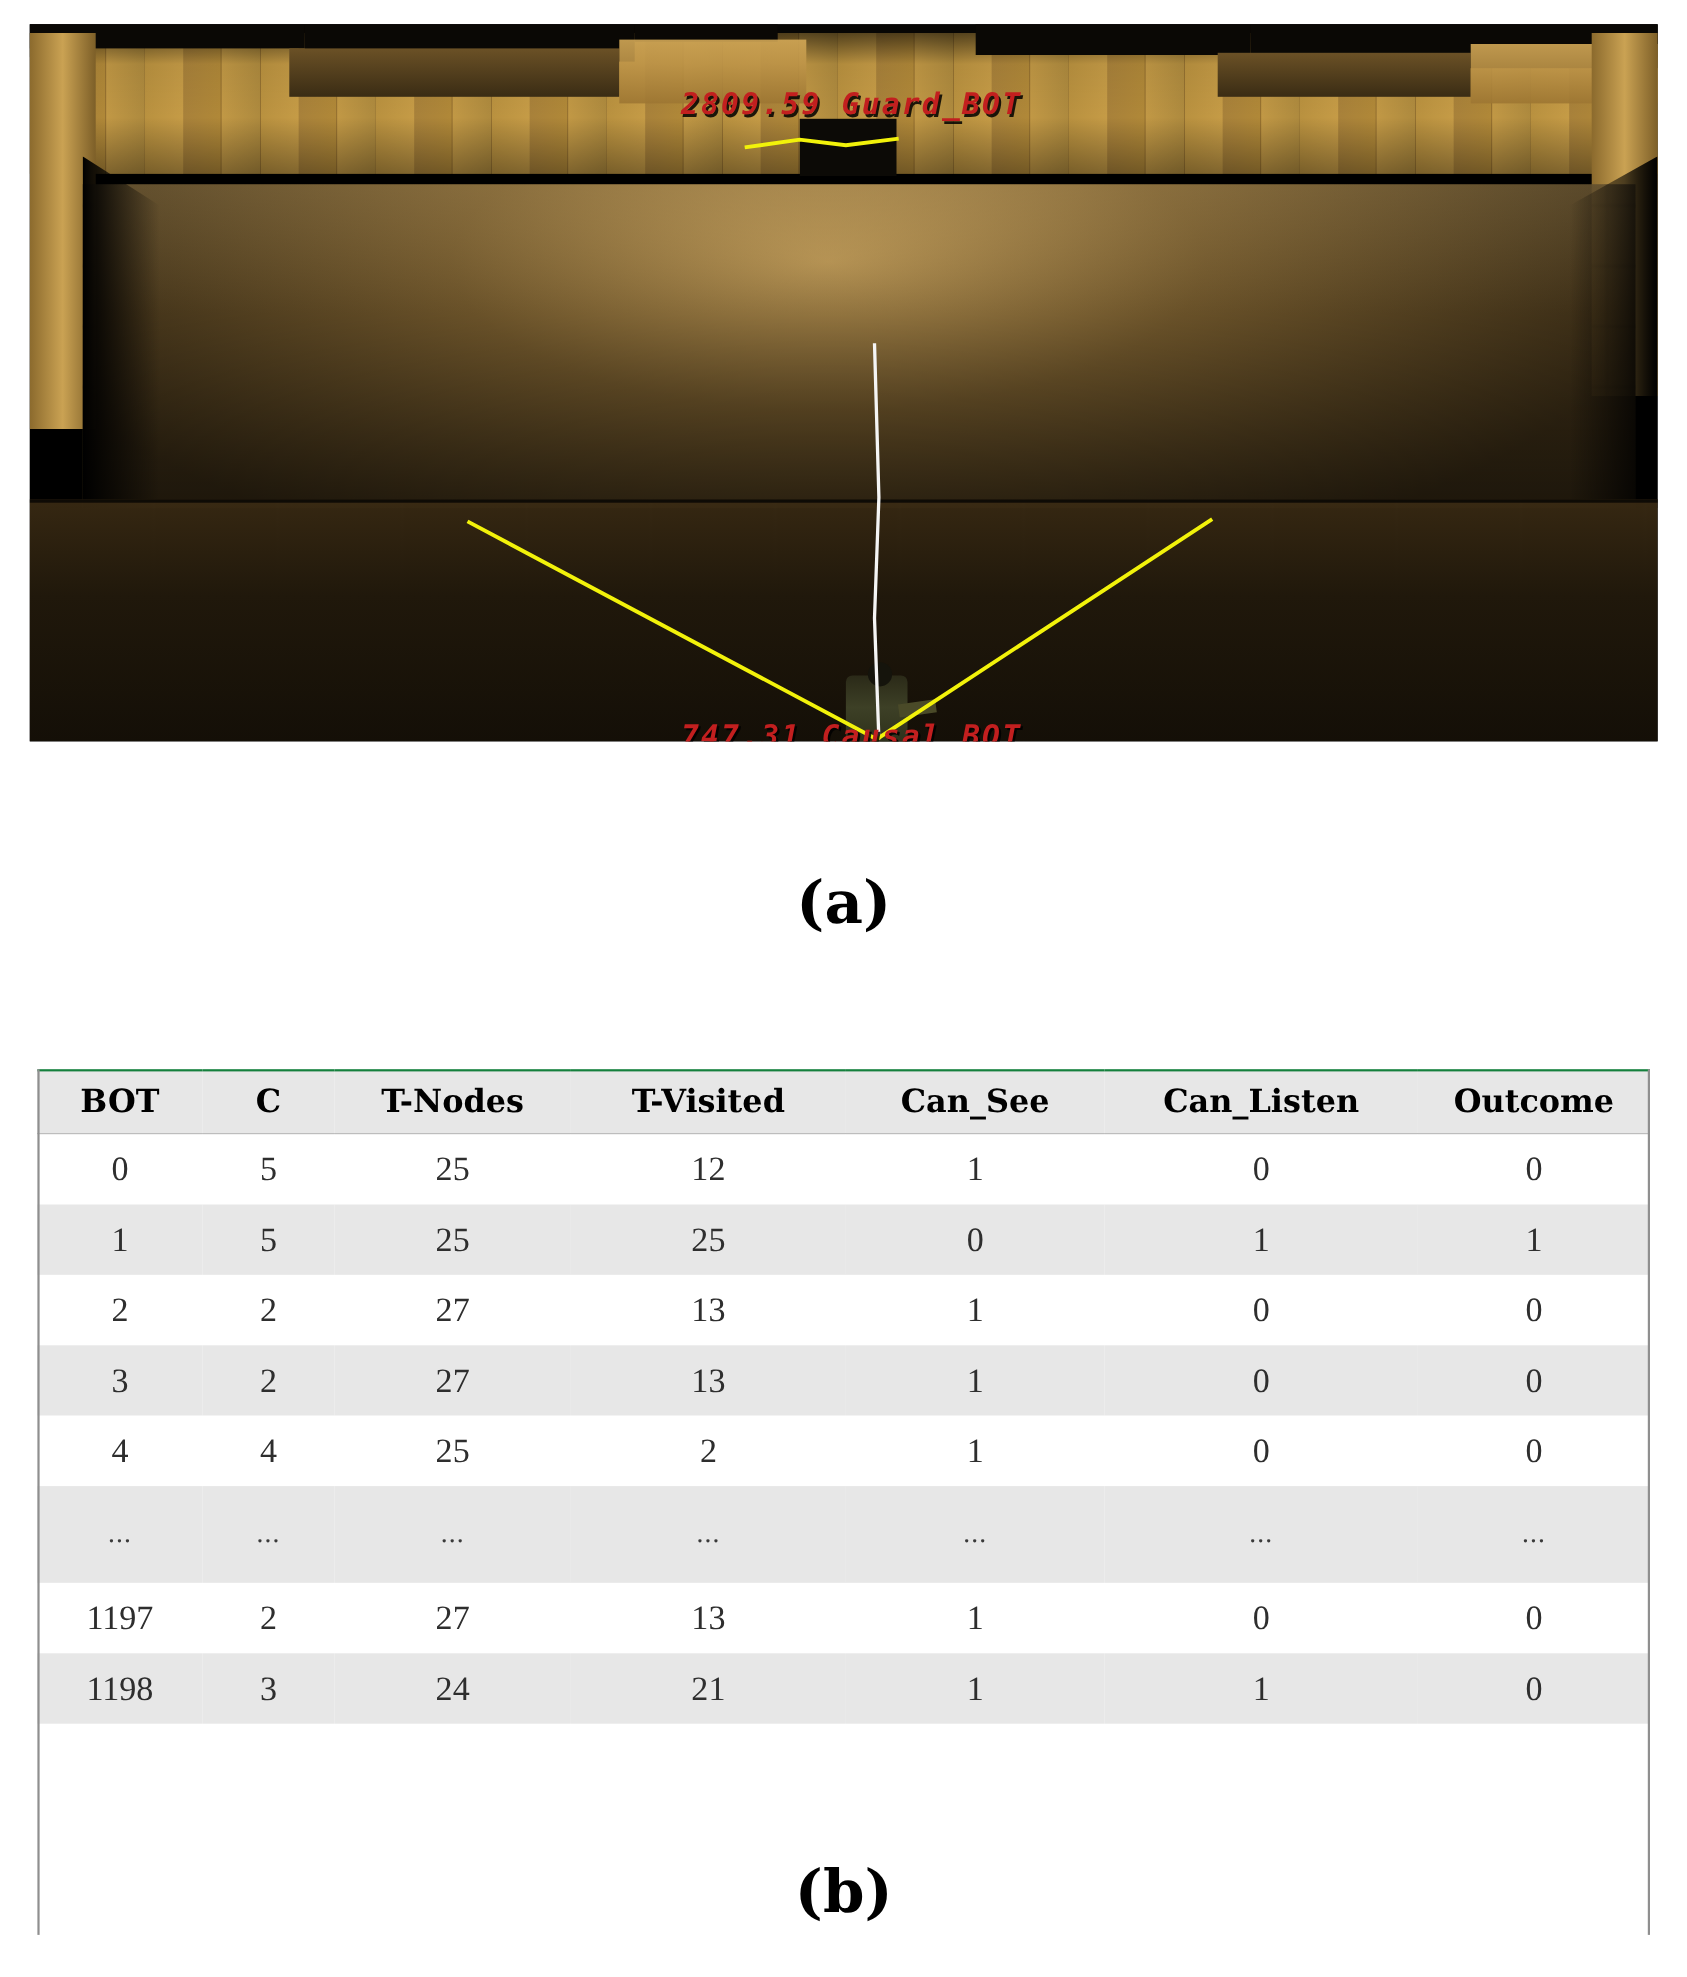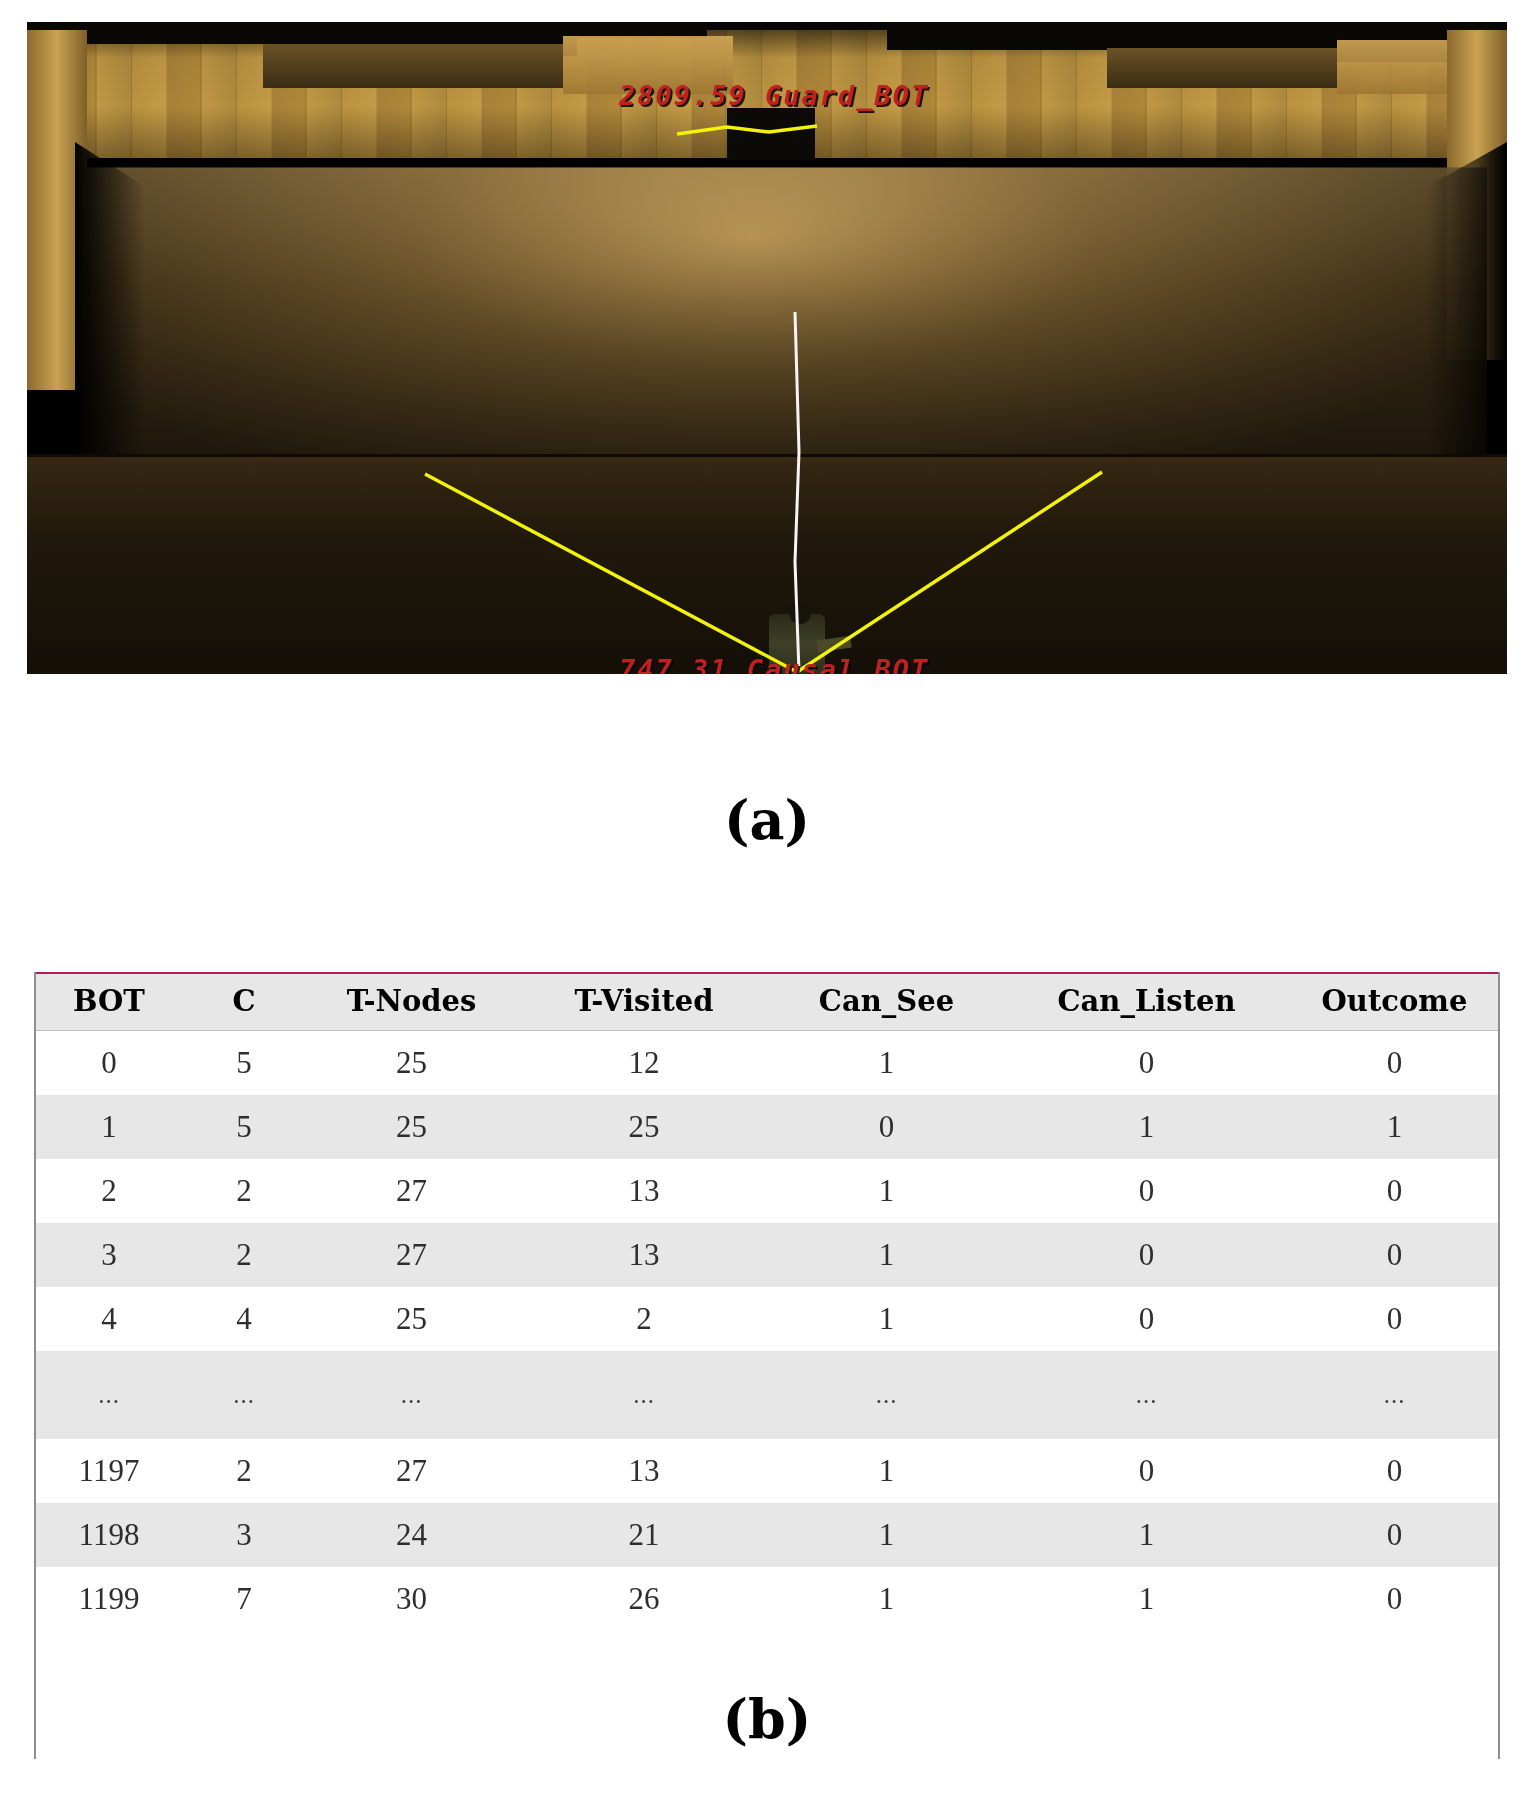--- a/index.html
+++ b/index.html
@@ -217,21 +217,21 @@
     font-weight: bold;
     font-size: 29px;
     color: #000000;
     background: #e7e7e7;
     padding: 10px 0 12px 0;
     text-align: center;
     letter-spacing: 0px;
     white-space: nowrap;
   }
   table.data thead tr {
-    border-top: 2px solid #be185d;
+    border-top: 2px solid #15803d;
     border-bottom: 1px solid #bdbdbd;
   }
   table.data tbody td {
     font-family: "Liberation Serif", serif;
     font-size: 31px;
     color: #2e2e2e;
     text-align: center;
     padding: 10px 0 10px 0;
     height: 44px;
   }
@@ -407,28 +407,19 @@
         </tr>
         <tr class="even">
           <td>1198</td>
           <td>3</td>
           <td>24</td>
           <td>21</td>
           <td>1</td>
           <td>1</td>
           <td>0</td>
         </tr>
-        <tr class="odd">
-          <td>1199</td>
-          <td>7</td>
-          <td>30</td>
-          <td>26</td>
-          <td>1</td>
-          <td>1</td>
-          <td>0</td>
-        </tr>
       </tbody>
   </table>
   <div class="table-rule-left" style="height: 787px;"></div>
   <div class="table-rule-right" style="height: 787px;"></div>
 </div>
 
 <div class="caption b">(b)</div>
 
 </body></html>

